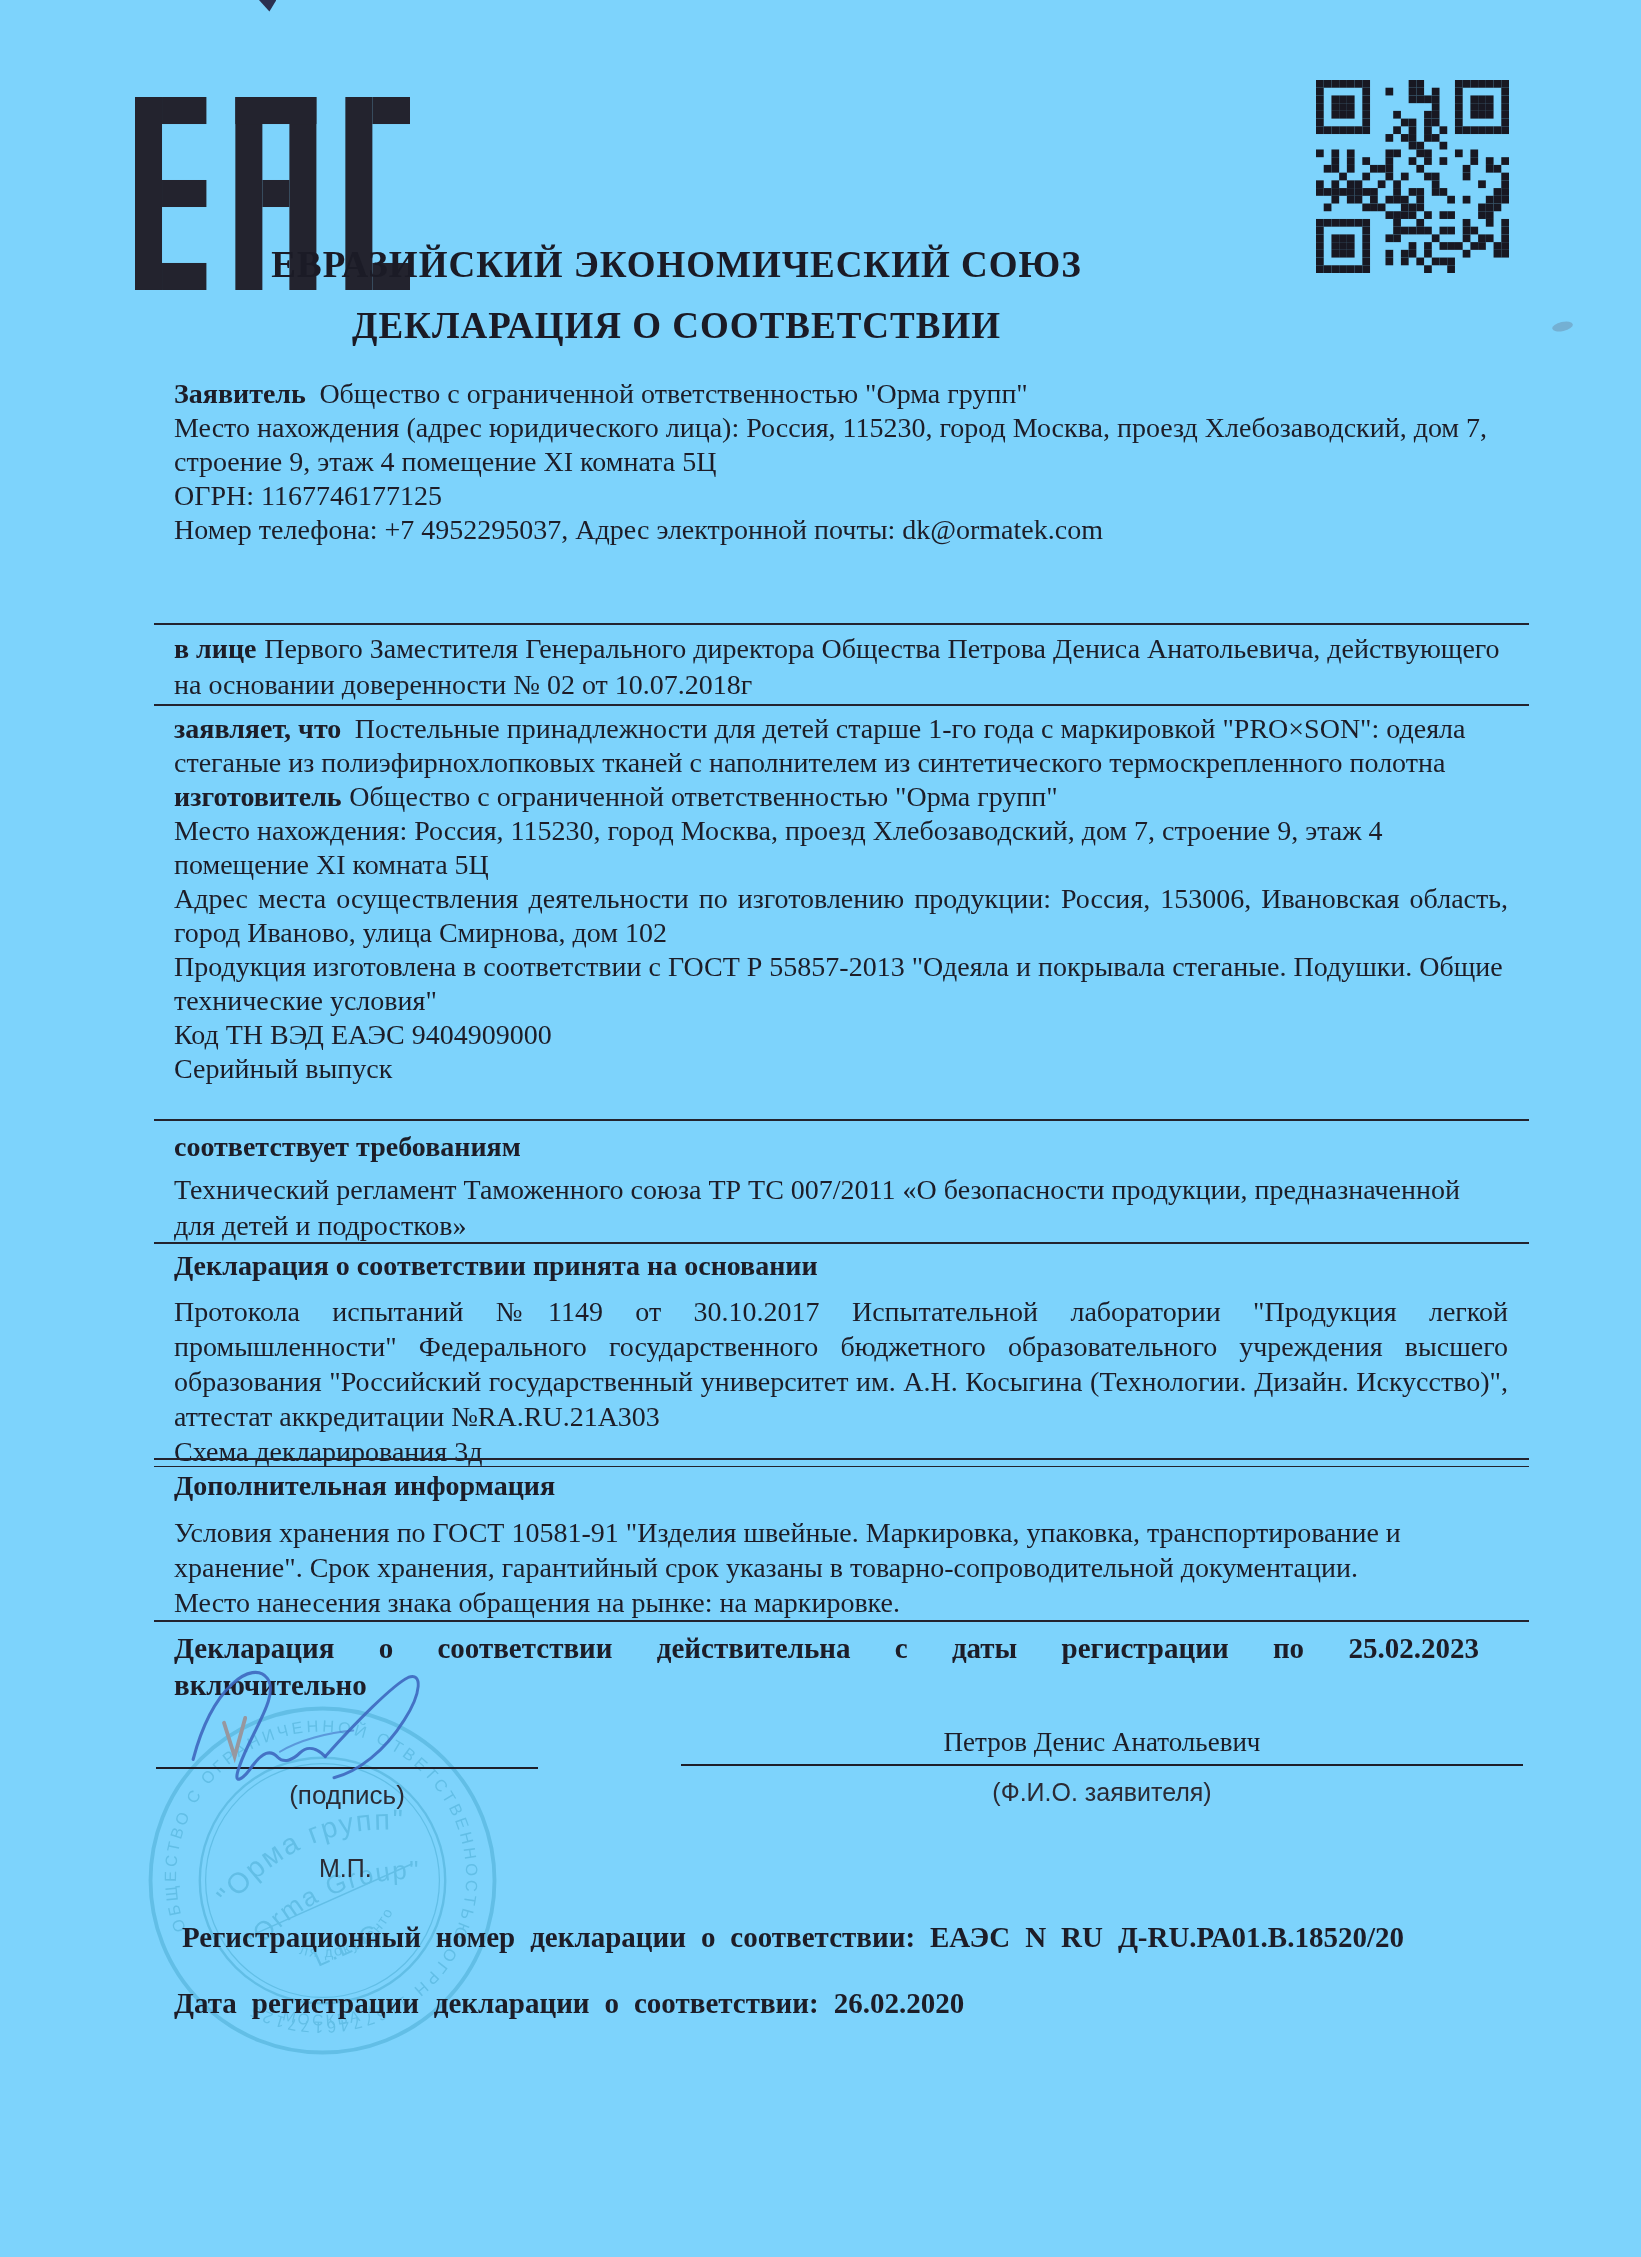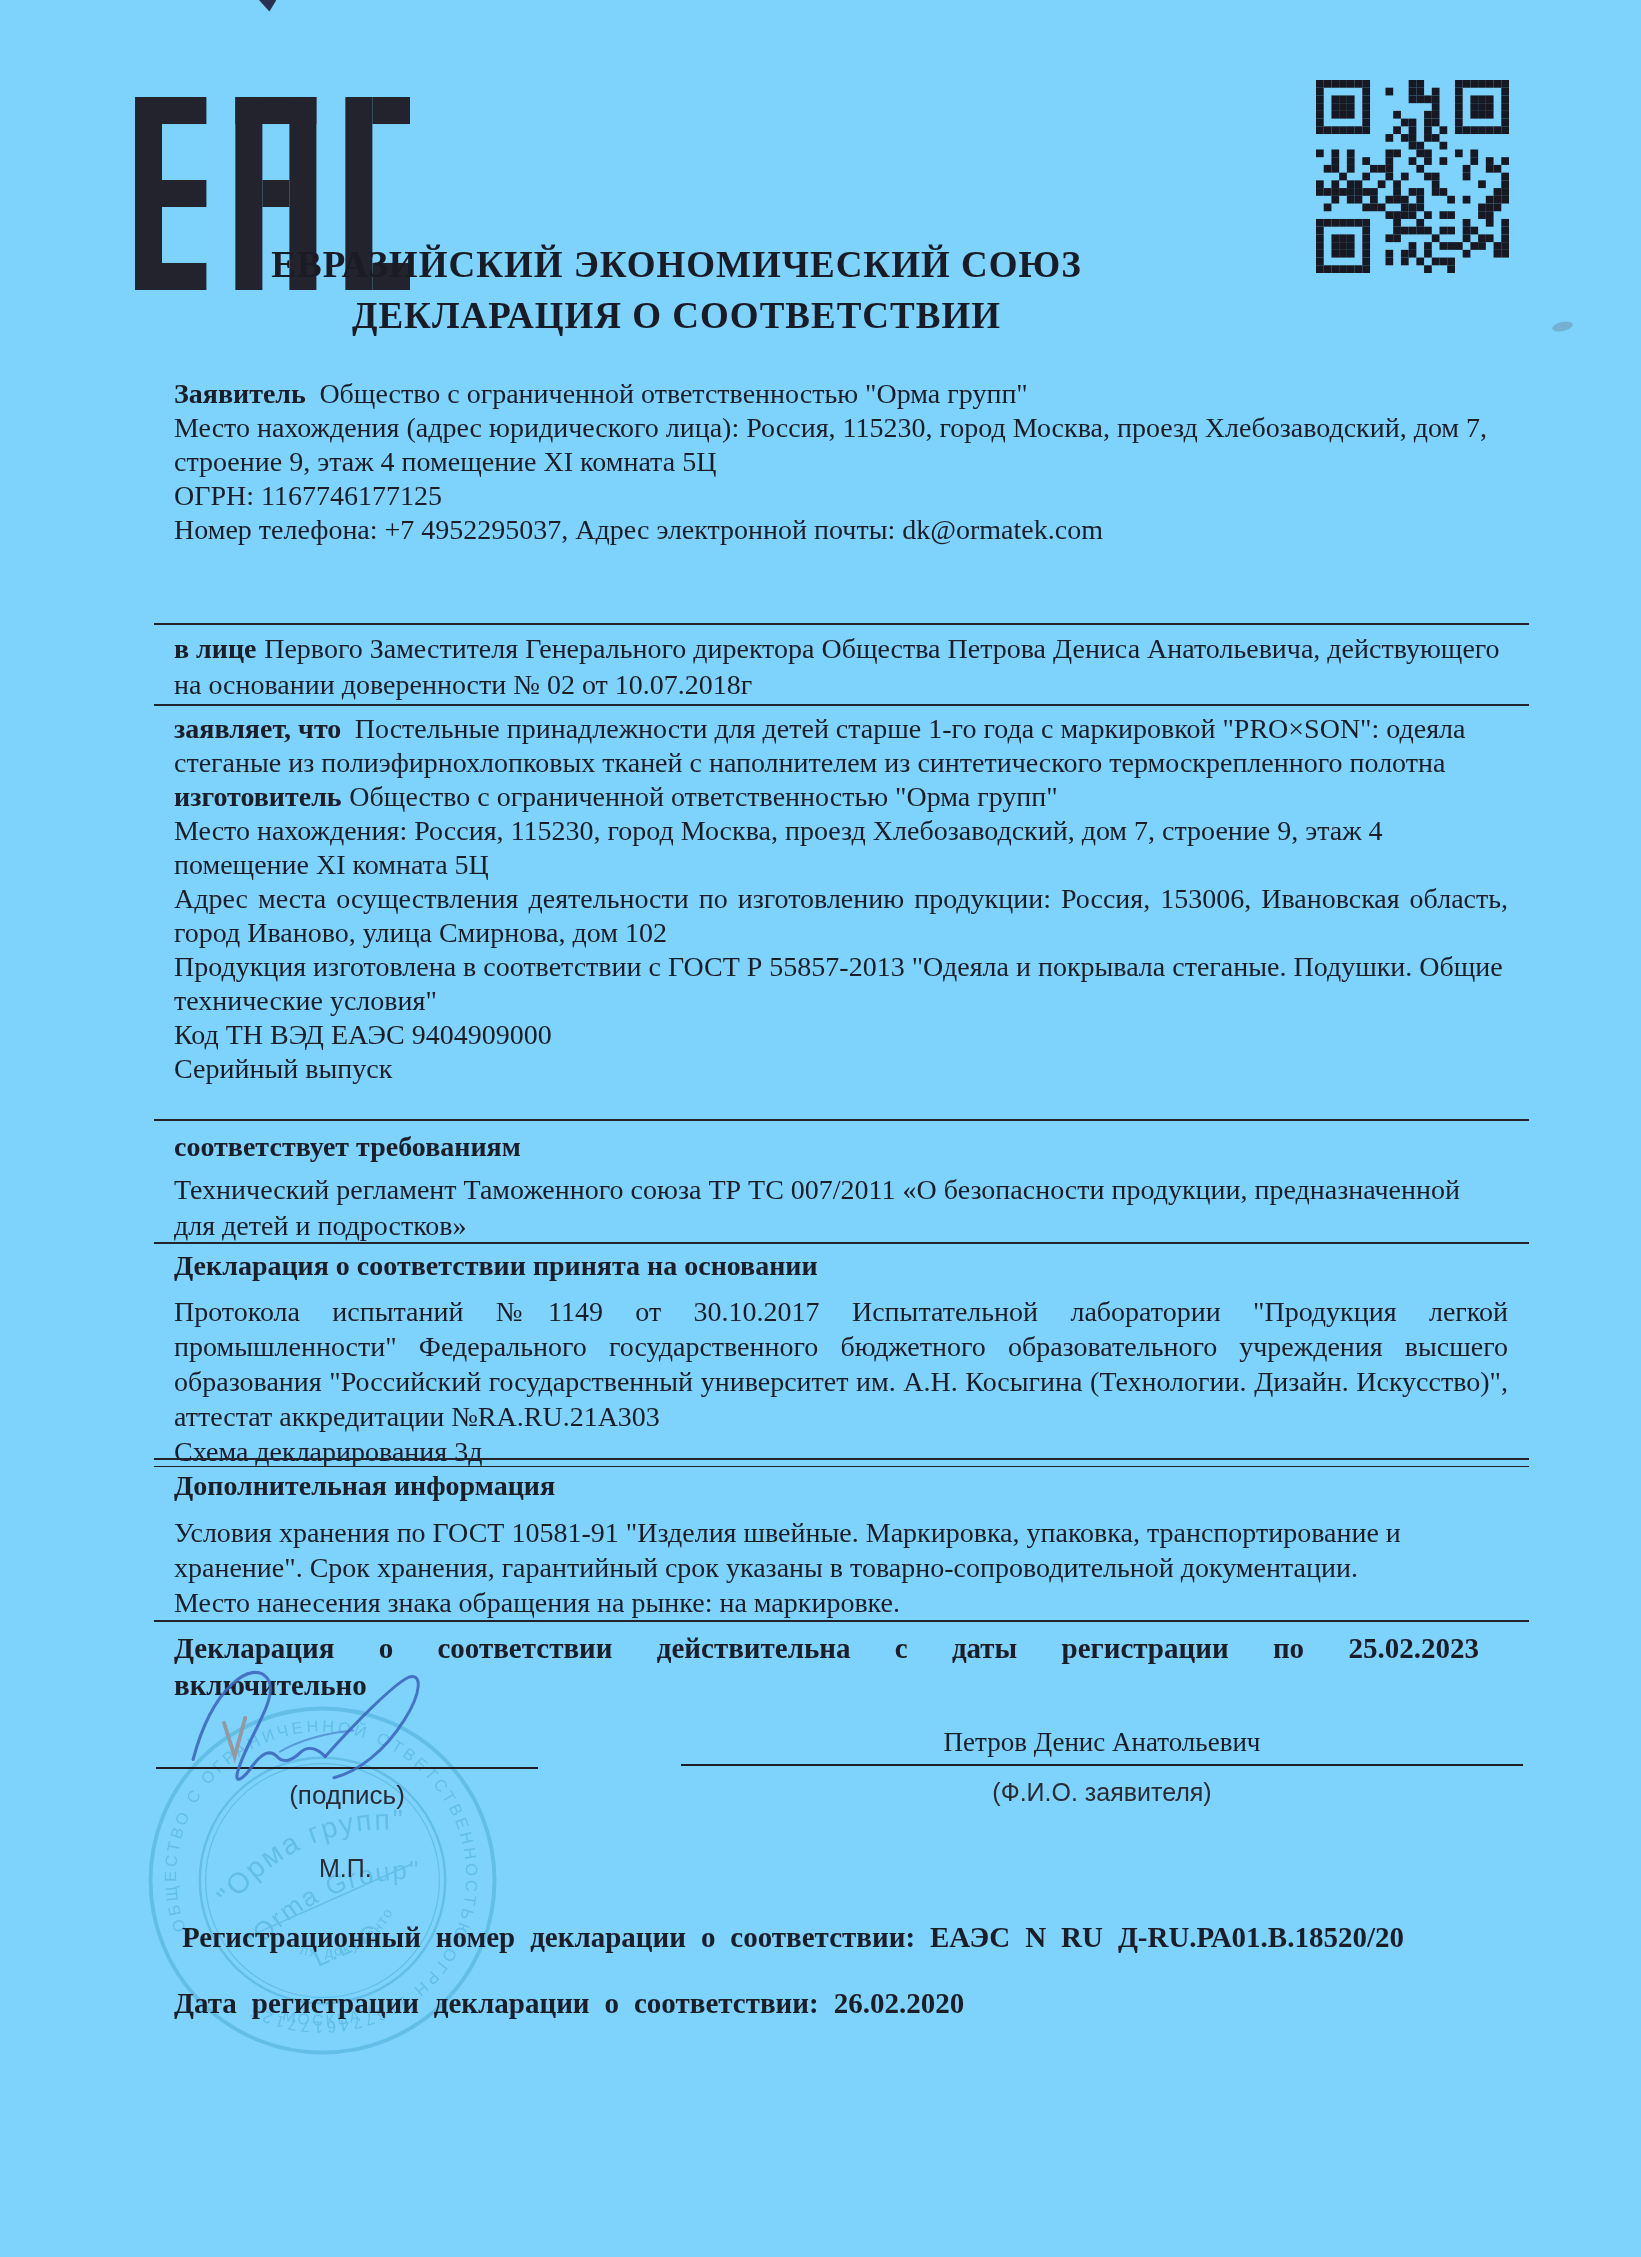--- a/index.html
+++ b/index.html
@@ -321,21 +321,21 @@
         <rect x="32" y="160" width="8" height="8" fill="#181822"></rect>
         <rect x="16" y="168" width="8" height="8" fill="#181822"></rect>
         <rect x="24" y="168" width="8" height="8" fill="#181822"></rect>
         <rect x="32" y="168" width="8" height="8" fill="#181822"></rect>
         <rect x="16" y="176" width="8" height="8" fill="#181822"></rect>
         <rect x="24" y="176" width="8" height="8" fill="#181822"></rect>
         <rect x="32" y="176" width="8" height="8" fill="#181822"></rect>
       </svg></div>
 
   <div class="title" style="top:243px;">ЕВРАЗИЙСКИЙ ЭКОНОМИЧЕСКИЙ СОЮЗ</div>
-  <div class="title" style="top:294px;">ДЕКЛАРАЦИЯ О СООТВЕТСТВИИ</div>
+  <div class="title" style="top:304px;">ДЕКЛАРАЦИЯ О СООТВЕТСТВИИ</div>
 
   <div class="sec" style="top:377px;">
     <div><span class="label">Заявитель</span><span>Общество с ограниченной ответственностью "Орма групп"</span></div>
     <div>Место нахождения (адрес юридического лица): Россия, 115230, город Москва, проезд Хлебозаводский, дом 7, строение 9, этаж 4 помещение XI комната 5Ц</div>
     <div>ОГРН: 1167746177125</div>
     <div>Номер телефона: +7 4952295037, Адрес электронной почты: dk@ormatek.com</div>
   </div>
 
   <div class="hr" style="top:623px;"></div>
 

